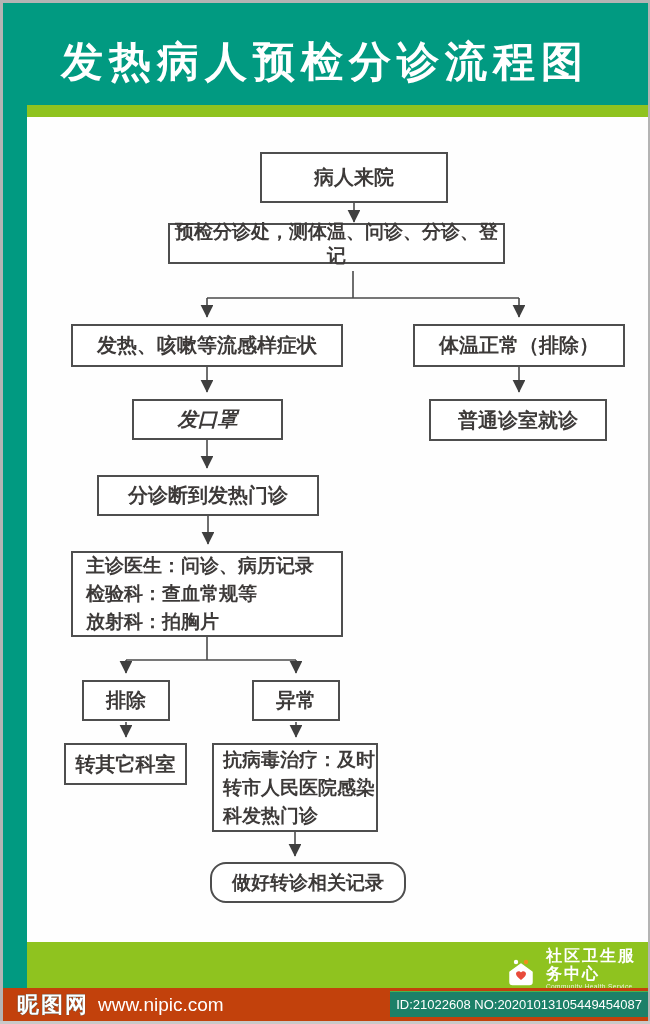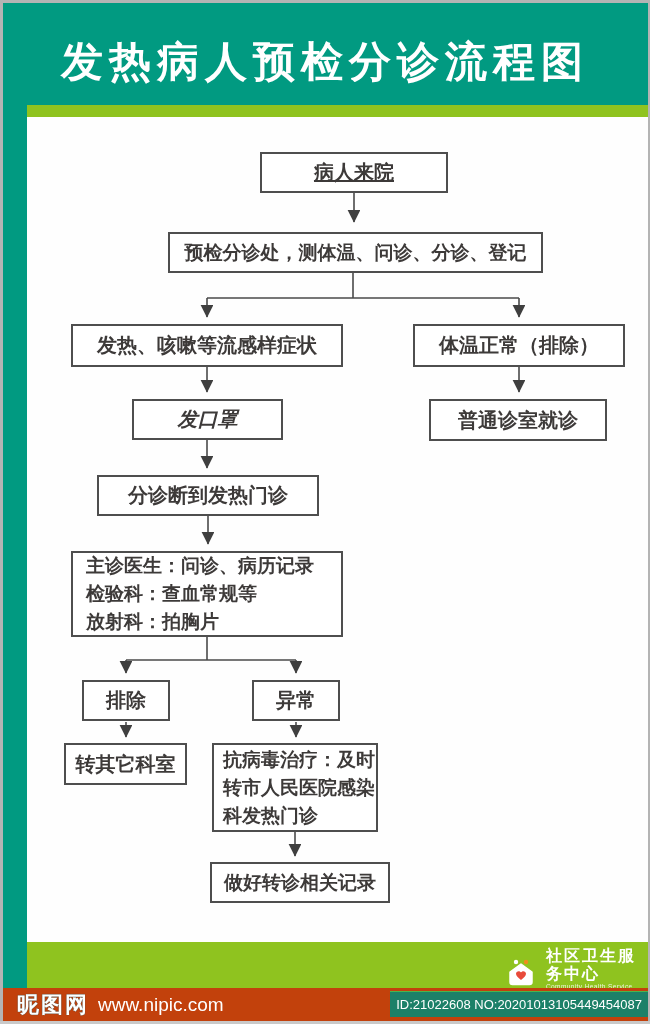--- a/index.html
+++ b/index.html
@@ -61,23 +61,23 @@
         <line x1="207" y1="637" x2="207" y2="660"></line>
         <line x1="126" y1="660" x2="296" y2="660"></line>
         <line x1="126" y1="660" x2="126" y2="673" marker-end="url(#arw)"></line>
         <line x1="296" y1="660" x2="296" y2="673" marker-end="url(#arw)"></line>
         <line x1="126" y1="722" x2="126" y2="737" marker-end="url(#arw)"></line>
         <line x1="296" y1="722" x2="296" y2="737" marker-end="url(#arw)"></line>
         <line x1="295" y1="832" x2="295" y2="856" marker-end="url(#arw)"></line>
       </g>
     </svg>
 
-    <div class="node" style="left:260px;top:152px;width:188px;height:41px;text-decoration:underline;">病人来院</div>
+    <div class="node" style="left:260px;top:152px;width:188px;height:51px;">病人来院</div>
 
-    <div class="node" style="left:168px;top:232px;width:375px;height:41px;font-size:19px;">预检分诊处，测体温、问诊、分诊、登记</div>
+    <div class="node" style="left:168px;top:223px;width:337px;height:41px;font-size:19px;">预检分诊处，测体温、问诊、分诊、登记</div>
 
     <div class="node" style="left:71px;top:324px;width:272px;height:43px;">发热、咳嗽等流感样症状</div>
 
     <div class="node" style="left:413px;top:324px;width:212px;height:43px;">体温正常（排除）</div>
 
     <div class="node" style="left:132px;top:399px;width:151px;height:41px;font-style:italic;">发口罩</div>
 
     <div class="node" style="left:429px;top:399px;width:178px;height:42px;">普通诊室就诊</div>
 
     <div class="node multiline" style="left:71px;top:551px;width:272px;height:86px;padding-left:13px;">主诊医生：问诊、病历记录
@@ -89,21 +89,21 @@
     <div class="node" style="left:82px;top:680px;width:88px;height:41px;">排除</div>
 
     <div class="node" style="left:252px;top:680px;width:88px;height:41px;">异常</div>
 
     <div class="node" style="left:64px;top:743px;width:123px;height:42px;">转其它科室</div>
 
     <div class="node multiline" style="left:212px;top:743px;width:166px;height:89px;padding-left:9px;">抗病毒治疗：及时
 转市人民医院感染
 科发热门诊</div>
 
-    <div class="node" style="left:210px;top:862px;width:180px;height:41px;font-size:19px;">做好转诊相关记录</div>
+    <div class="node" style="left:210px;top:862px;width:196px;height:41px;font-size:19px;border-radius:16px;">做好转诊相关记录</div>
   </div>
 
   <div class="footer-logo">
     <span style="display:inline-flex;">
       <svg width="32" height="32" viewBox="0 0 32 32">
         <circle cx="11" cy="5" r="2.2" fill="#ffffff"></circle>
         <circle cx="21" cy="5" r="2.2" fill="#f08c1e"></circle>
         <path d="M5,15 L16,7 L27,15 L27,25 Q27,27.5 24.5,27.5 L7.5,27.5 Q5,27.5 5,25 Z" fill="#ffffff" stroke="#ffffff" stroke-width="1.5" stroke-linejoin="round"></path>
         <path d="M16,23 C13,20.5 11,18.8 11,16.8 C11,15.2 12.3,14.2 13.7,14.2 C14.7,14.2 15.5,14.8 16,15.6 C16.5,14.8 17.3,14.2 18.3,14.2 C19.7,14.2 21,15.2 21,16.8 C21,18.8 19,20.5 16,23 Z" fill="#e84a3a"></path>
       </svg>

